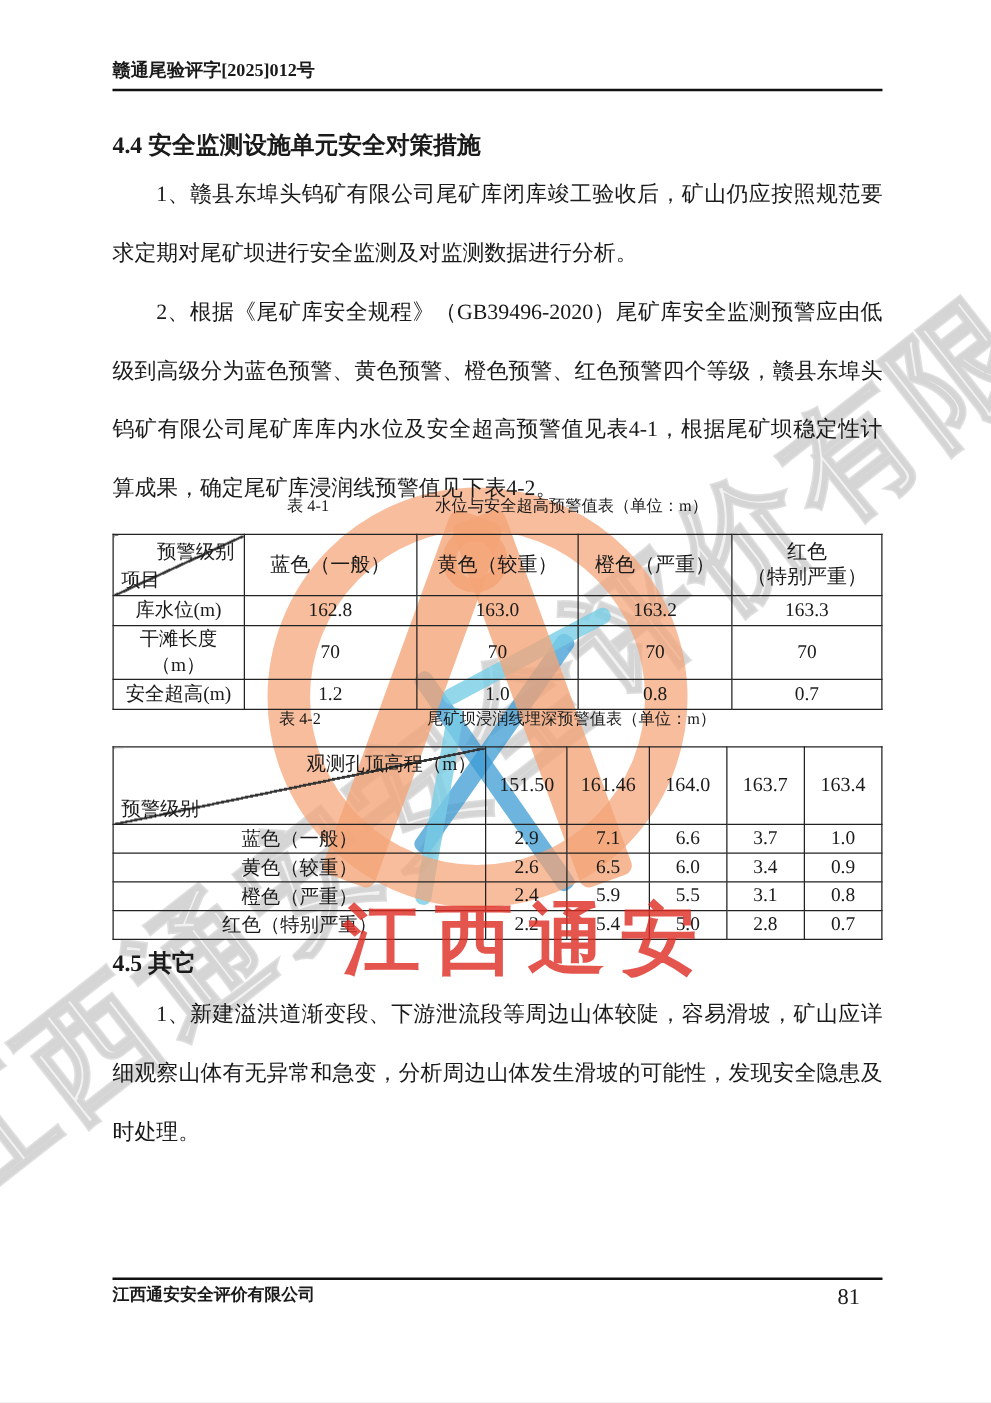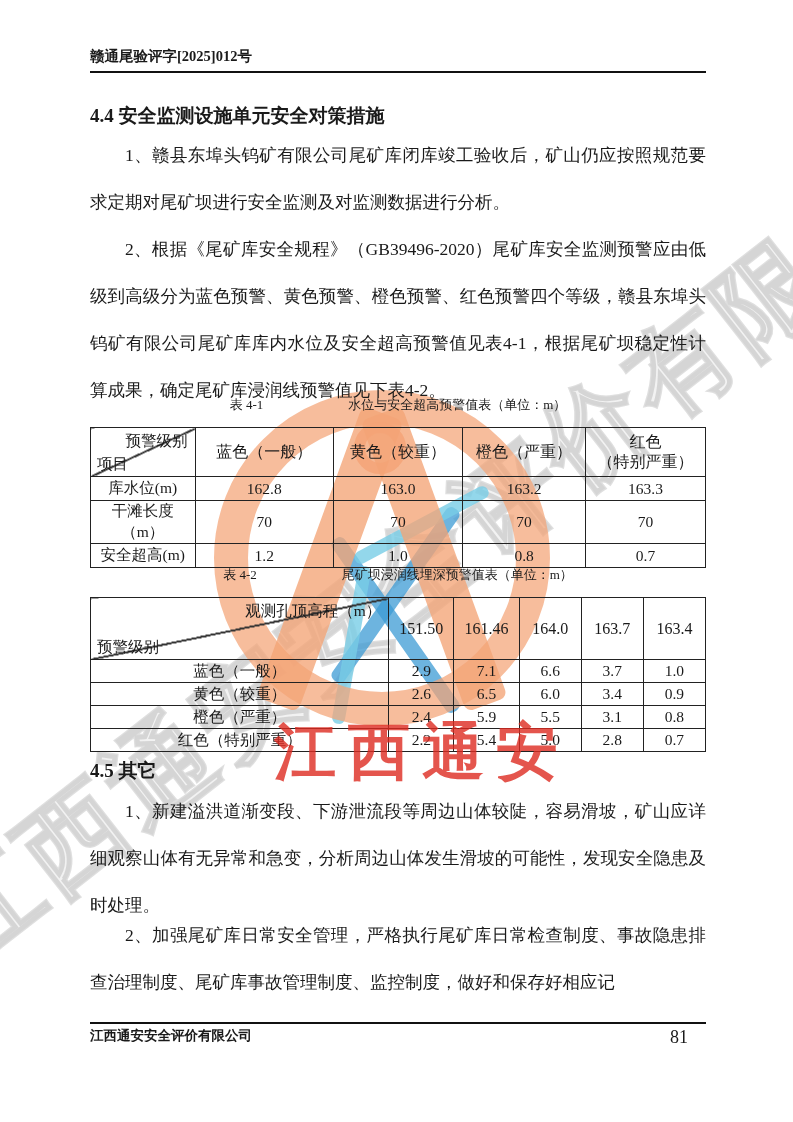--- a/index.html
+++ b/index.html
@@ -209,20 +209,19 @@
         <td class="body-row">5.0</td>
         <td class="body-row">2.8</td>
         <td class="body-row">0.7</td>
       </tr>
     </tbody>
       </table>
   </div>
 
   <div class="abs h1" style="top:758px;">4.5 其它</div>
   <div class="abs para" style="top:788px;">1、新建溢洪道渐变段、下游泄流段等周边山体较陡，容易滑坡，矿山应详细观察山体有无异常和急变，分析周边山体发生滑坡的可能性，发现安全隐患及时处理。</div>
-  <div class="abs para" style="top:912px;">2、加强尾矿库日常安全管理，严格执行尾矿库日常检查制度、事故隐患排查治理制度、尾矿库事故管理制度、监控制度，做好和保存好相应记</div>
 
   <div class="ftr">
     <span>江西通安安全评价有限公司</span>
     <span class="pgnum">81</span>
   </div>
 
 </div>
 
 </body></html>

